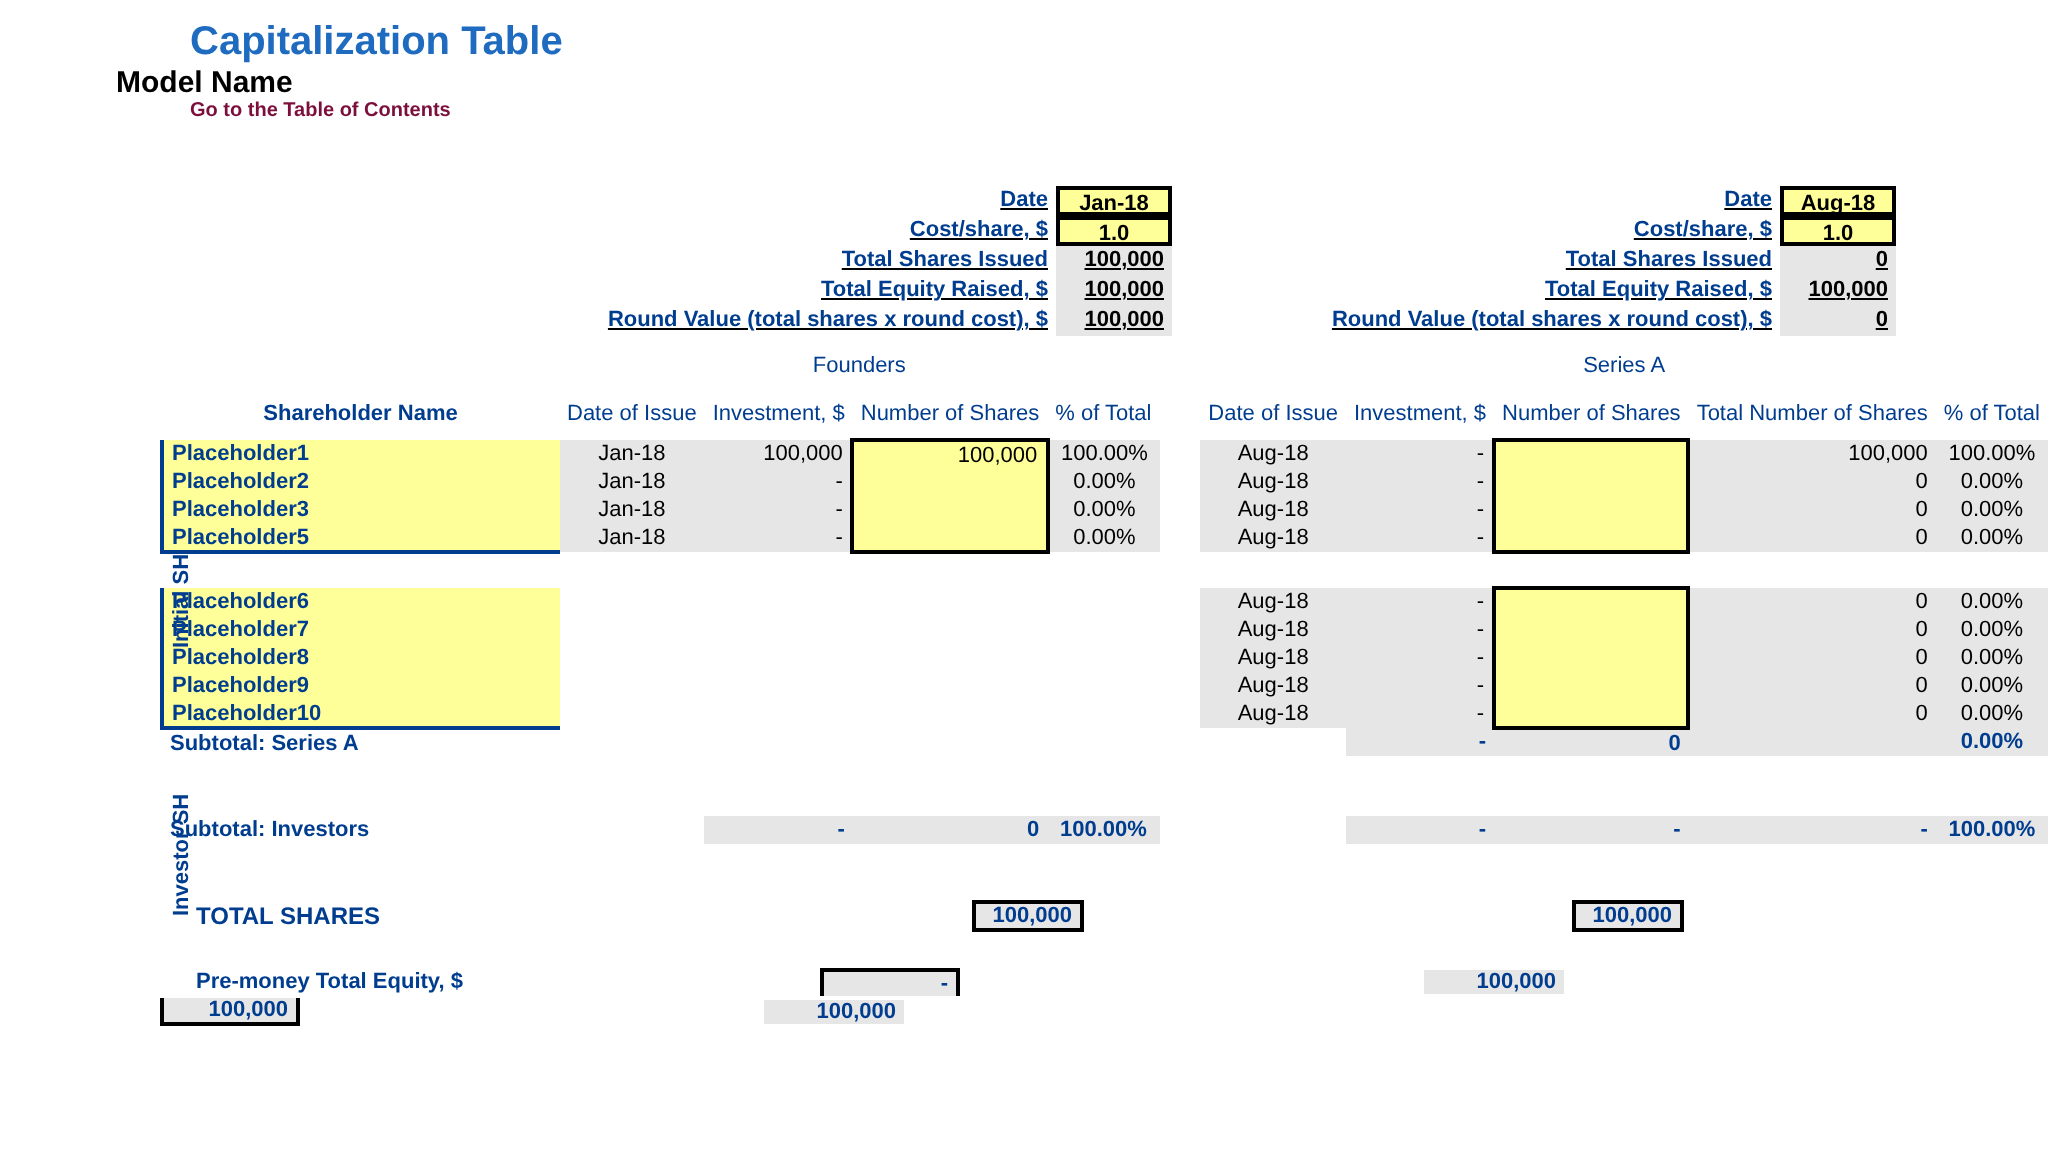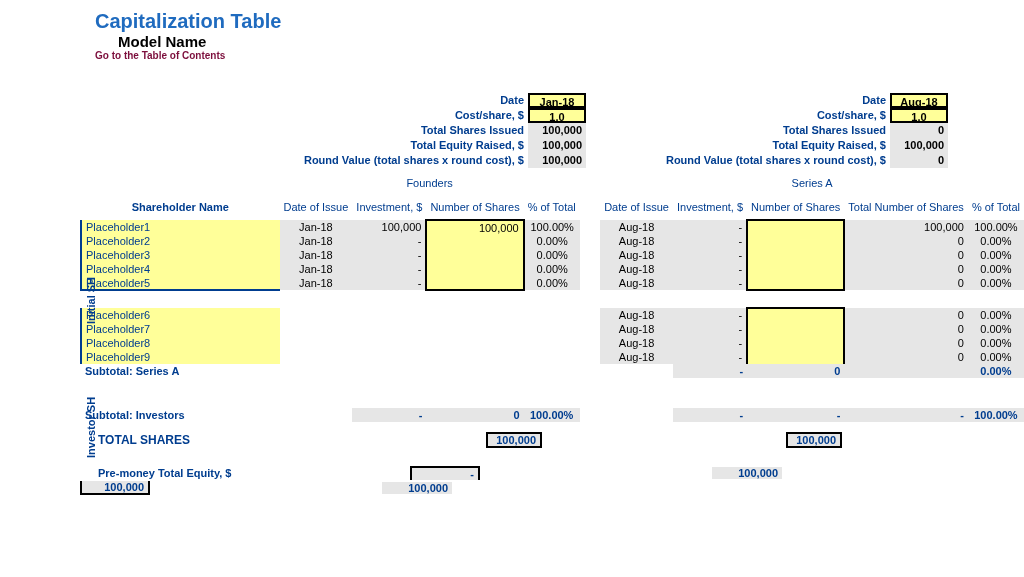--- a/index.html
+++ b/index.html
@@ -15,37 +15,38 @@
   .title {
     font-size: 20px;
     font-weight: bold;
     color: #1f6bbf;
     margin-left: 95px;
   }
   .subtitle {
     font-size: 15px;
     font-weight: bold;
     color: #000;
-    margin-left: 118px;
+    margin-left: 58px;
   }
   .link {
     font-size: 10px;
     font-weight: bold;
     color: #7c0e3c;
     margin-left: 95px;
     cursor: pointer;
   }
   .content {
     margin-top: 32px;
     position: relative;
   }
   .metrics {
     display: flex;
     align-items: flex-start;
     margin-left: 80px;
+    text-decoration: underline;
   }
   .metric-block {
     display: flex;
     font-weight: bold;
   }
   .metric-labels {
     color: #003d8f;
     text-align: right;
     margin-right: 4px;
   }
@@ -92,38 +93,38 @@
   .gap-col { width: 22px; }
 
   th { color: #003d8f; font-weight: normal; text-align: center; vertical-align: middle; }
   .group-hdr { font-size: 12px; height: 18px; }
   .hdr-row th { height: 28px; line-height: 12px; padding-top: 2px; }
   .sh-hdr { text-align: center; color:#003d8f; font-weight: bold; }
 
   .name-cell {
     background: #ffff99;
     color: #003d8f;
-    font-weight: normal;
+    font-weight: bold;
     border-left: 2px solid #003d8f;
   }
   .name-cell-last { border-bottom: 2px solid #003d8f; }
   .num-gray { background: #e6e6e6; }
   .yellow-box { background: #ffff99; border-left: 2px solid #000; border-right: 2px solid #000; }
   .yellow-box-top { border-top: 2px solid #000; }
   .yellow-box-bot { border-bottom: 2px solid #000; }
   .sub-row td { background: #e6e6e6; font-weight: bold; color: #003d8f;}
   .sub-row .sh-col { background: #fff; }
   .sub-row .gap-col { background: #fff; }
   .box-val { border: 2px solid #000; background: #e6e6e6; text-align: right; padding-right: 4px; display: inline-block; width: 56px;}
   .eq-val { background: #e6e6e6; text-align: right; padding-right: 4px; display:inline-block; width:70px;}
   .eq-val-box { border: 2px solid #000; }
 
   .bottom-block {
     margin-left: 80px;
-    margin-top: 10px;
+    margin-top: 28px;
   }
   .br { display: flex; height: 15px; align-items: center; font-weight: bold; color: #003d8f; }
   .br-label { width: 330px; padding-left: 18px;}
   .br-label-big { font-size: 12px; }
   .sub-investors-row td { background: #e6e6e6; font-weight: bold; color:#003d8f; }
   .sub-investors-row .sh-col, .sub-investors-row .gap-col, .sub-investors-row .d-col{ background:#fff;}
 </style>
 </head>
 <body>
 
@@ -230,33 +231,20 @@
             <td class="n-col yellow-box  "></td>
             <td class="p-col num-gray">0.00%</td>
             <td class="gap-col"></td>
             <td class="d-col num-gray">Aug-18</td>
             <td class="i-col num-gray">-</td>
             <td class="n-col yellow-box  "></td>
             <td class="t-col num-gray">0</td>
             <td class="p-col num-gray">0.00%</td>
           </tr>
           <tr>
-            <td class="sh-col name-cell ">Placeholder4</td>
-            <td class="d-col num-gray">Jan-18</td>
-            <td class="i-col num-gray">-</td>
-            <td class="n-col yellow-box  "></td>
-            <td class="p-col num-gray">0.00%</td>
-            <td class="gap-col"></td>
-            <td class="d-col num-gray">Aug-18</td>
-            <td class="i-col num-gray">-</td>
-            <td class="n-col yellow-box  "></td>
-            <td class="t-col num-gray">0</td>
-            <td class="p-col num-gray">0.00%</td>
-          </tr>
-          <tr>
             <td class="sh-col name-cell name-cell-last">Placeholder5</td>
             <td class="d-col num-gray">Jan-18</td>
             <td class="i-col num-gray">-</td>
             <td class="n-col yellow-box  yellow-box-bot"></td>
             <td class="p-col num-gray">0.00%</td>
             <td class="gap-col"></td>
             <td class="d-col num-gray">Aug-18</td>
             <td class="i-col num-gray">-</td>
             <td class="n-col yellow-box  yellow-box-bot"></td>
             <td class="t-col num-gray">0</td>
@@ -311,20 +299,33 @@
           <tr>
             <td class="sh-col name-cell ">Placeholder9</td>
             <td class="d-col"></td>
             <td class="i-col"></td>
             <td class="n-col"></td>
             <td class="p-col"></td>
             <td class="gap-col"></td>
             <td class="d-col num-gray">Aug-18</td>
             <td class="i-col num-gray">-</td>
             <td class="n-col yellow-box  "></td>
+            <td class="t-col num-gray">0</td>
+            <td class="p-col num-gray">0.00%</td>
+          </tr>
+          <tr>
+            <td class="sh-col name-cell name-cell-last">Placeholder10</td>
+            <td class="d-col"></td>
+            <td class="i-col"></td>
+            <td class="n-col"></td>
+            <td class="p-col"></td>
+            <td class="gap-col"></td>
+            <td class="d-col num-gray">Aug-18</td>
+            <td class="i-col num-gray">-</td>
+            <td class="n-col yellow-box  yellow-box-bot"></td>
             <td class="t-col num-gray">0</td>
             <td class="p-col num-gray">0.00%</td>
           </tr>
         </tbody>
       <tbody>
           <tr class="sub-row">
         <td class="sh-col" style="color:#003d8f;font-weight:bold;">Subtotal: Series A</td>
         <td class="d-col" style="background:#fff;"></td>
         <td class="i-col" style="background:#fff;"></td>
         <td class="n-col" style="background:#fff;"></td>

